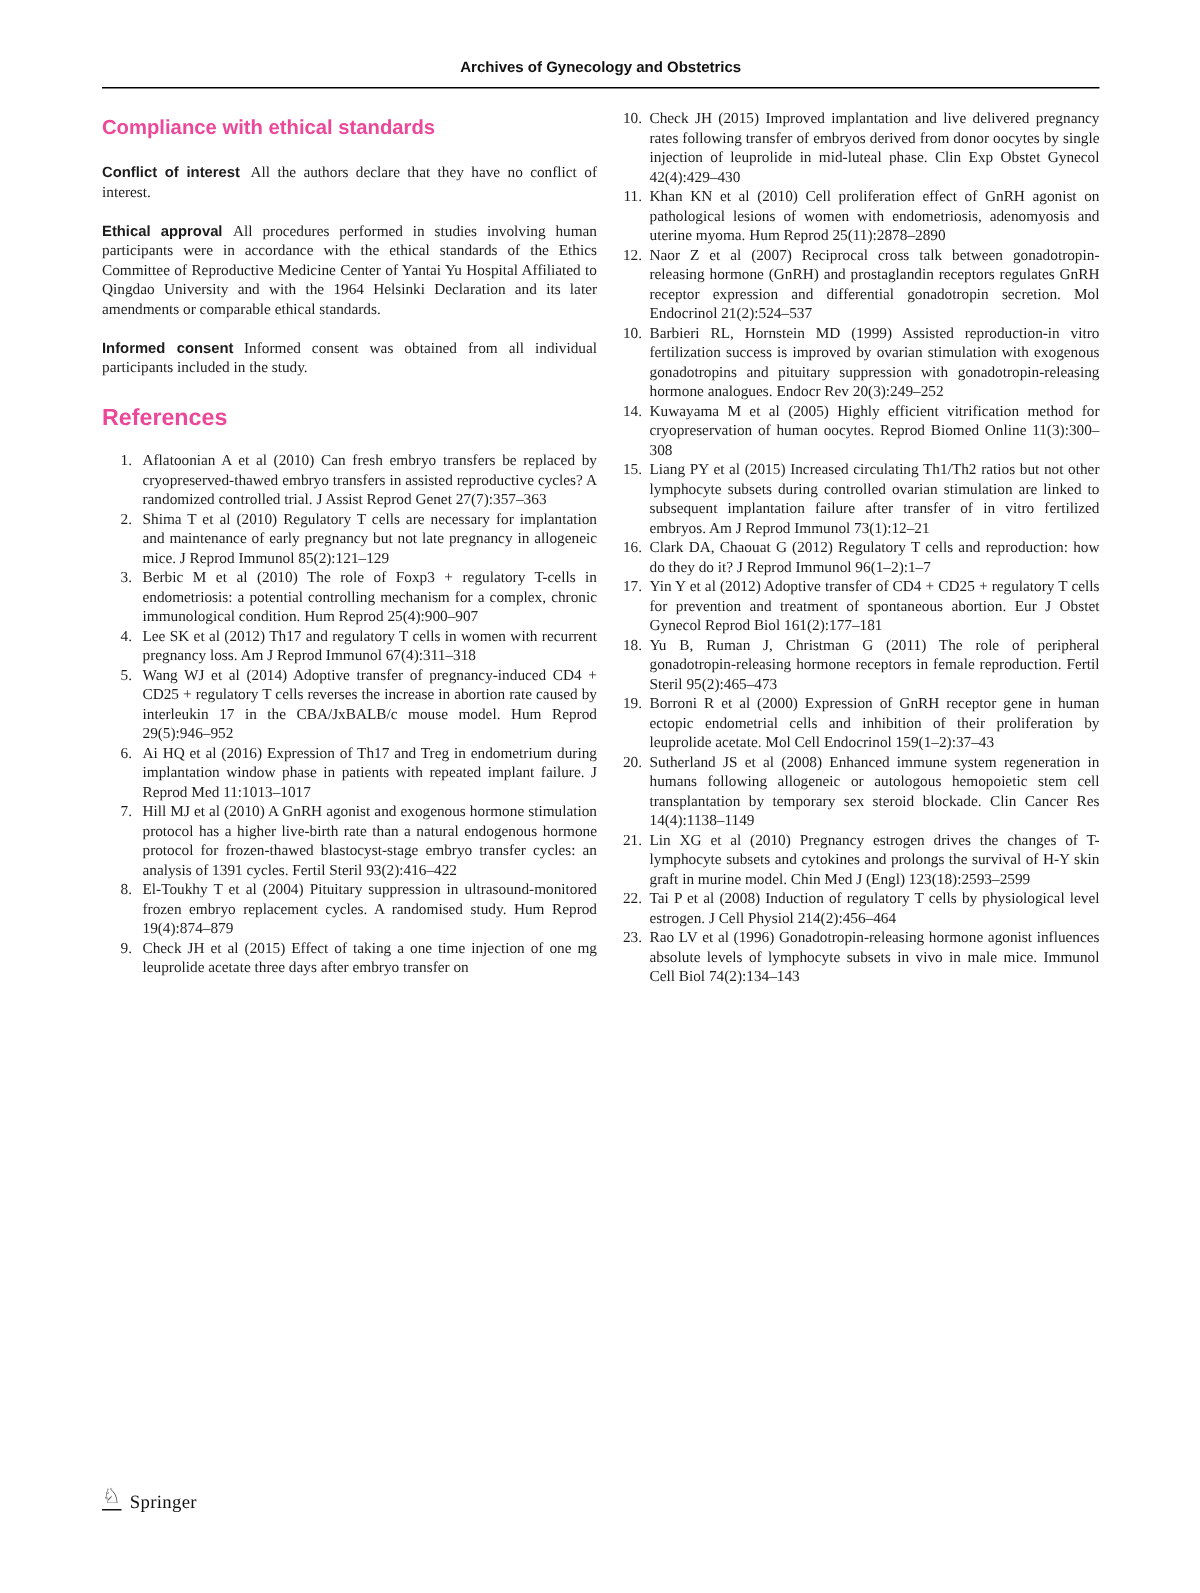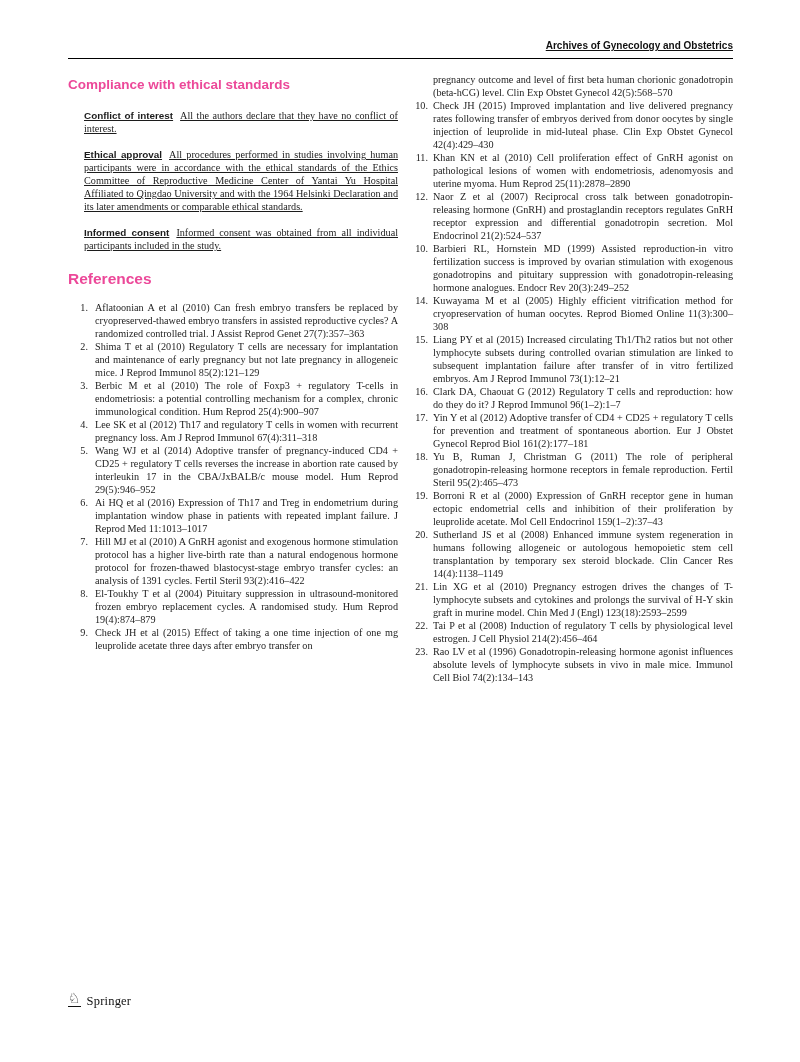--- a/index.html
+++ b/index.html
@@ -13,28 +13,27 @@
     height: 1062px;
     margin: 0 auto;
     background: #ffffff;
     box-sizing: border-box;
     padding: 40px 67px 0 68px;
     font-family: "Liberation Serif", serif;
     color: #1c1c1c;
     overflow: hidden;
   }
   .page-header {
-    text-align: right;
+    text-align: center;
     font-family: "Liberation Sans", sans-serif;
     font-weight: 700;
     font-size: 10px;
     color: #111;
     padding-bottom: 7px;
     border-bottom: 1.3px solid #000;
-    text-decoration: underline;
   }
   .cols {
     display: flex;
     gap: 15px;
     margin-top: 14px;
   }
   .col-left  { width: 330px; }
   .col-right { width: 320px; }
 
   .section-title {
@@ -49,22 +48,21 @@
   }
   .refs-title {
     font-size: 15.5px;
     line-height: 18px;
     margin: 18px 0 13px 0;
   }
   .para {
     font-size: 10.2px;
     line-height: 13px;
     text-align: justify;
-    margin: 0 0 13px 16px;
-    text-decoration: underline;
+    margin: 0 0 13px 0;
   }
   .runin {
     font-family: "Liberation Sans", sans-serif;
     font-weight: 700;
     font-size: 9.9px;
     margin-right: 7px;
   }
   .ref-list { }
   .ref {
     display: flex;
@@ -174,24 +172,20 @@
           </div>
 
           <div class="ref">
             <span class="ref-num">9.</span>
             <span class="ref-text">Check JH et al (2015) Effect of taking a one time injection of one mg leuprolide acetate three days after embryo transfer on</span>
           </div>
         </div>
     </div>
 
     <div class="col col-right">
-      <div class="ref">
-        <span class="ref-num"></span>
-        <span class="ref-text">pregnancy outcome and level of first beta human chorionic gonadotropin (beta-hCG) level. Clin Exp Obstet Gynecol 42(5):568–570</span>
-      </div>
 
       <div class="ref-list">
 
           <div class="ref">
             <span class="ref-num">10.</span>
             <span class="ref-text">Check JH (2015) Improved implantation and live delivered pregnancy rates following transfer of embryos derived from donor oocytes by single injection of leuprolide in mid-luteal phase. Clin Exp Obstet Gynecol 42(4):429–430</span>
           </div>
 
           <div class="ref">
             <span class="ref-num">11.</span>

